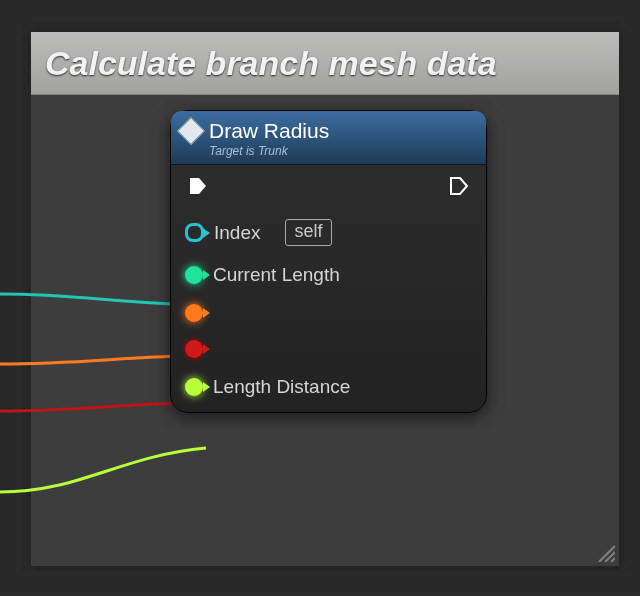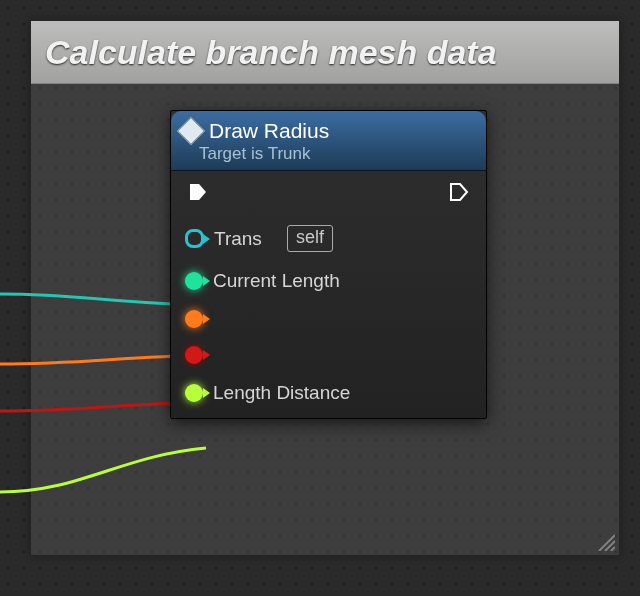--- a/index.html
+++ b/index.html
@@ -3,44 +3,44 @@
 <meta charset="utf-8">
 <style>
   html,body{margin:0;padding:0;width:640px;height:596px;overflow:hidden;
     font-family:Arial,Helvetica,sans-serif;background:#1f1f1f;}
   
   .graph-bg{position:absolute;inset:0;
     background-color:#2a2a2a;
     background-image:radial-gradient(circle,#1a1a1a 1px,transparent 1px);
     background-size:16px 16px;}
   
-  .comment-box{position:absolute;left:30px;top:20px;width:588px;height:534px;
+  .comment-box{position:absolute;left:30px;top:31px;width:588px;height:534px;
     background:rgba(120,120,120,0.25);
     border:1px solid rgba(0,0,0,0.4);
     border-radius:2px;
     box-shadow:0 0 8px rgba(0,0,0,0.3);}
   .comment-title{height:62px;display:flex;align-items:center;padding-left:14px;
     background:linear-gradient(#bdbdbd,#a1a19f);
     border-bottom:1px solid rgba(0,0,0,0.3);
     color:#f2f2f2;font-size:34px;font-weight:600;font-style:italic;
     text-shadow:0 1px 2px rgba(0,0,0,0.8);}
   .comment-body{position:relative;height:calc(100% - 62px);}
   .resize-grip{position:absolute;right:4px;bottom:4px;width:20px;height:20px;
     opacity:0.35;}
   .resize-grip svg{width:100%;height:100%;}
   
   .node{position:absolute;left:170px;top:110px;width:315px;
-    background:linear-gradient(#2f2f2f,#222);border-radius:2px;
+    background:linear-gradient(#2f2f2f,#222);border-radius:18px;
     border:1px solid #000;box-shadow:0 4px 16px rgba(0,0,0,0.6);}
   .node-header{background:linear-gradient(#3b6da2,#1e3b56);
     border-radius:10px 10px 0 0;padding:8px 10px 6px 10px;
     border-bottom:1px solid #0a1520;}
   .node-title-row{display:flex;align-items:center;gap:8px;}
   .node-title{color:#fff;font-size:21px;font-weight:500;}
-  .node-subtitle{color:#a6c0d4;font-size:17px;margin-left:18px;margin-top:1px;}
+  .node-subtitle{color:#a6c0d4;font-size:12px;font-style:italic;margin-left:28px;margin-top:1px;}
   .func-icon{width:18px;height:18px;transform:rotate(45deg);
     background:#e0e9ef;border:1px solid #6d7d88;}
   .node-body{padding:10px 14px 14px 14px;display:flex;flex-direction:column;gap:18px;}
   .exec-row{display:flex;justify-content:space-between;align-items:center;padding:0 2px;}
   .pin-row{display:flex;align-items:center;gap:10px;}
   .pin-label{color:#d5d5d5;font-size:19px;}
   .self-box{border:1px solid #aaa;border-radius:3px;padding:1px 8px 3px 8px;
     color:#c8c8c8;font-size:18px;margin-left:15px;}
   .pin{width:18px;height:18px;border-radius:9px;position:relative;flex-shrink:0;}
   .pin.obj{border:3px solid #27c3cf;background:transparent;width:13px;height:13px;border-radius:8px;}
@@ -101,21 +101,21 @@
         <svg width="22" height="22" viewBox="0 0 22 22">
           <path d="M3 3 L12 3 L19 11 L12 19 L3 19 Z" fill="none" stroke="#fff" stroke-width="2"></path>
         </svg>
       </span>
     </div>
 
     <div class="pin-row">
       <span class="pin obj">
           <span class="nub"></span>
         </span>
-      <span class="pin-label">Trans</span>
+      <span class="pin-label">Index</span>
       <span class="self-box">self</span>
     </div>
 
     <div class="pin-row">
       <span class="pin green">
           <span class="nub"></span>
         </span>
       <span class="pin-label">Current Length</span>
     </div>
 

